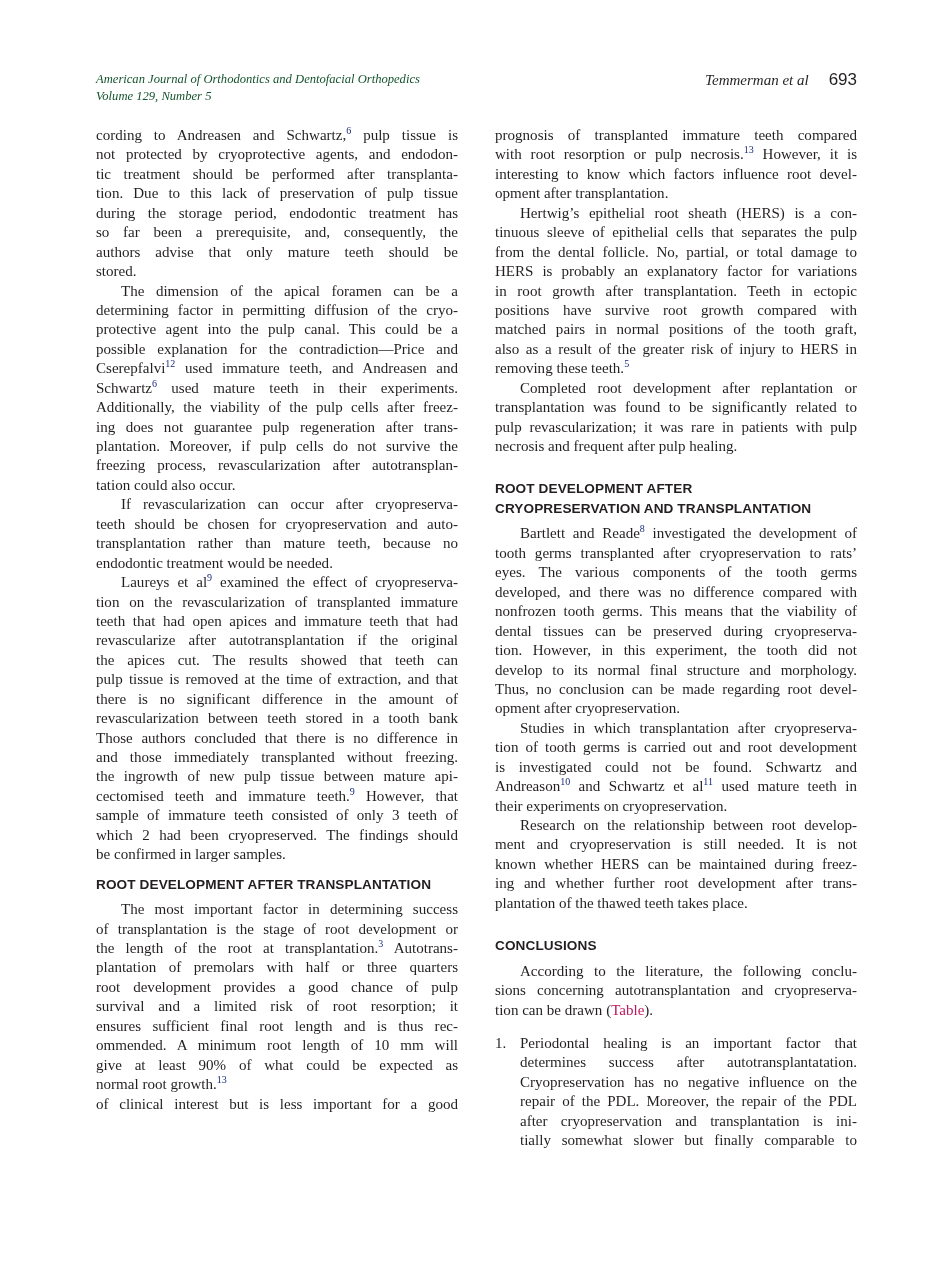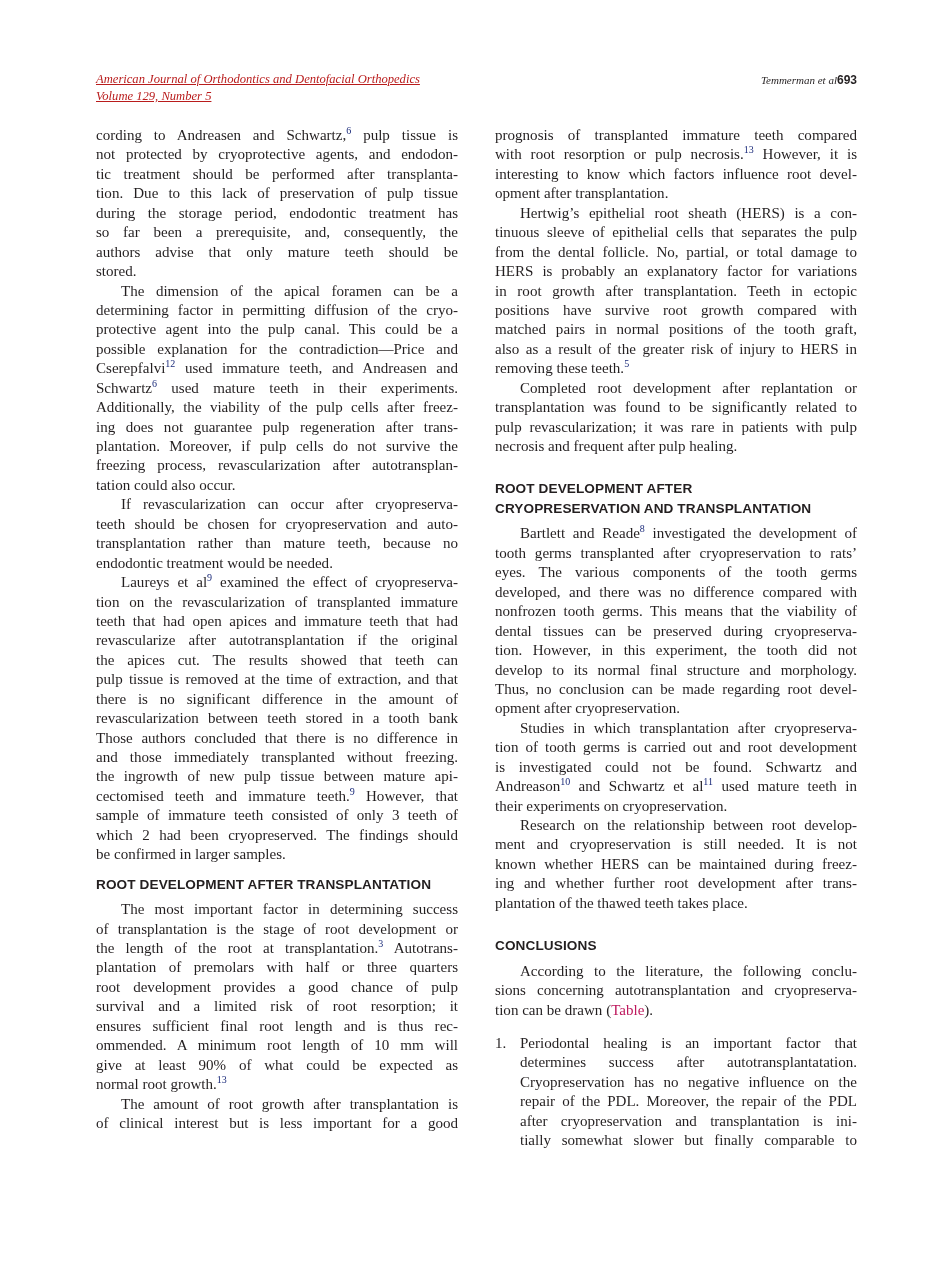--- a/index.html
+++ b/index.html
@@ -1,21 +1,21 @@
 <!DOCTYPE html>
 <html><head>
 <meta charset="utf-8">
 <style>
   html, body { margin: 0; padding: 0; background: #ffffff; }
   body { width: 950px; height: 1272px; position: relative; overflow: hidden;
          font-family: "Liberation Serif", "DejaVu Serif", serif; color: #231f20; }
-  .header-left { position: absolute; left: 96px; top: 71px; font-style: italic; font-size: 12.6px; line-height: 17px; color: #b91c1c; text-decoration: underline; }
+  .header-left { position: absolute; left: 96px; top: 71px; font-style: italic; font-size: 12.6px; line-height: 17px; color: #14532d; }
   .header-right { position: absolute; right: 93px; top: 71px; font-size: 13px; line-height: 17px; }
-  .header-right .author { font-style: italic; font-size: 11px; }
-  .header-right .page-num { font-family: "Liberation Sans", "DejaVu Sans", sans-serif; font-weight: bold; font-size: 12px; margin-left: 0; }
+  .header-right .author { font-style: italic; font-size: 15px; }
+  .header-right .page-num { font-family: "Liberation Sans", "DejaVu Sans", sans-serif; font-weight: normal; font-size: 17px; margin-left: 20px; }
   .col { position: absolute; top: 126px; width: 362px; font-size: 15.05px; line-height: 19.45px; }
   .col.left { left: 96px; }
   .col.right { left: 495px; }
   .line { display: block; text-align: justify; text-align-last: justify; white-space: nowrap; height: 19.45px; overflow: visible; }
   .line.last { text-align-last: left; }
   .line.indent { padding-left: 25px; }
   .ref { color: #1a2a7a; font-size: 10px; vertical-align: 6px; line-height: 0; }
   .link { color: #be185d; }
   .heading { font-family: "Liberation Sans", "DejaVu Sans", sans-serif; font-weight: bold; font-size: 13.6px; line-height: 19.5px; letter-spacing: 0.1px; display: block; white-space: nowrap; }
   .gap-s { display: block; height: 10px; }
@@ -91,21 +91,20 @@
     <span class="line"><span>the length of the root at transplantation.</span><a class="ref">3</a><span> Autotrans-</span></span>
     <span class="line">plantation of premolars with half or three quarters</span>
     <span class="line">root development provides a good chance of pulp</span>
     <span class="line">survival and a limited risk of root resorption; it</span>
     <span class="line">ensures sufficient final root length and is thus rec-</span>
     <span class="line">ommended. A minimum root length of 10 mm will</span>
     <span class="line">give at least 90% of what could be expected as</span>
     <span class="line last"><span>normal root growth.</span><a class="ref">13</a></span>
   </div>
   <div>
-    <span class="line indent">The amount of root growth after transplantation is</span>
     <span class="line">of clinical interest but is less important for a good</span>
   </div>
 </div>
 
 <div class="col right">
   <div>
     <span class="line">prognosis of transplanted immature teeth compared</span>
     <span class="line"><span>with root resorption or pulp necrosis.</span><a class="ref">13</a><span> However, it is</span></span>
     <span class="line">interesting to know which factors influence root devel-</span>
     <span class="line last">opment after transplantation.</span>

